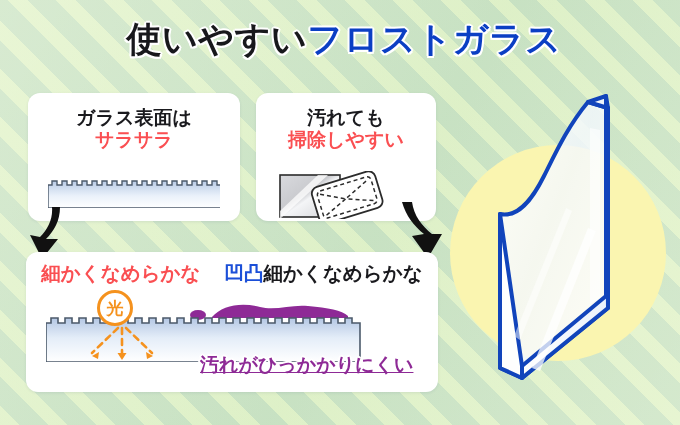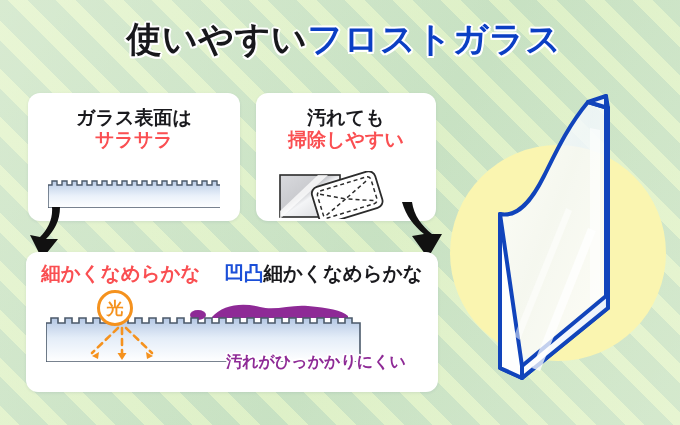--- a/index.html
+++ b/index.html
@@ -81,26 +81,27 @@
     border:3px solid #f5921e;border-radius:50%;
     background:#ffffff;
     display:flex;align-items:center;justify-content:center;
     font-size:17px;font-weight:bold;color:#f5921e;
     font-family:"DejaVu Sans","Liberation Sans",sans-serif;
     box-sizing:border-box;
   }
   
   #dirt-caption{
     position:absolute;left:200px;top:352px;width:232px;
-    font-size:16px;font-weight:bold;color:#8e2a96;
-    text-align:center;white-space:nowrap;
+    font-size:19px;font-weight:bold;color:#8e2a96;
+    text-align:left;white-space:nowrap;
     font-family:"DejaVu Sans","Liberation Sans",sans-serif;
     text-shadow:
       2px 0 0 #fff,-2px 0 0 #fff,0 2px 0 #fff,0 -2px 0 #fff,
       1.4px 1.4px 0 #fff,-1.4px 1.4px 0 #fff,1.4px -1.4px 0 #fff,-1.4px -1.4px 0 #fff;
+    text-decoration: underline;
   }
   
   .arrow{position:absolute;}
   #arrow-left{left:26px;top:205px;width:52px;height:56px;}
   #arrow-right{left:392px;top:200px;width:56px;height:60px;}
   
   #glass3d{position:absolute;left:440px;top:68px;width:238px;height:340px;}
 </style>
 </head>
 <body>

